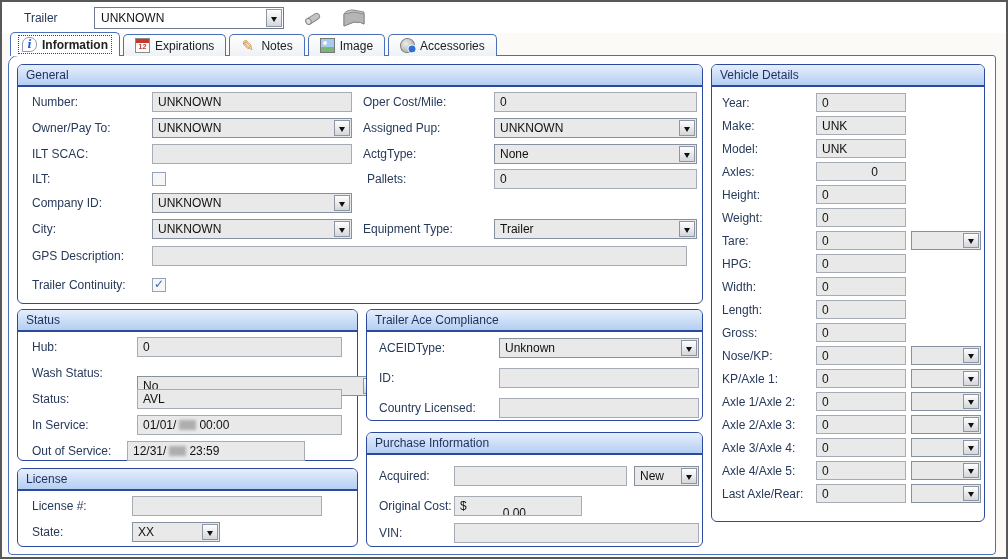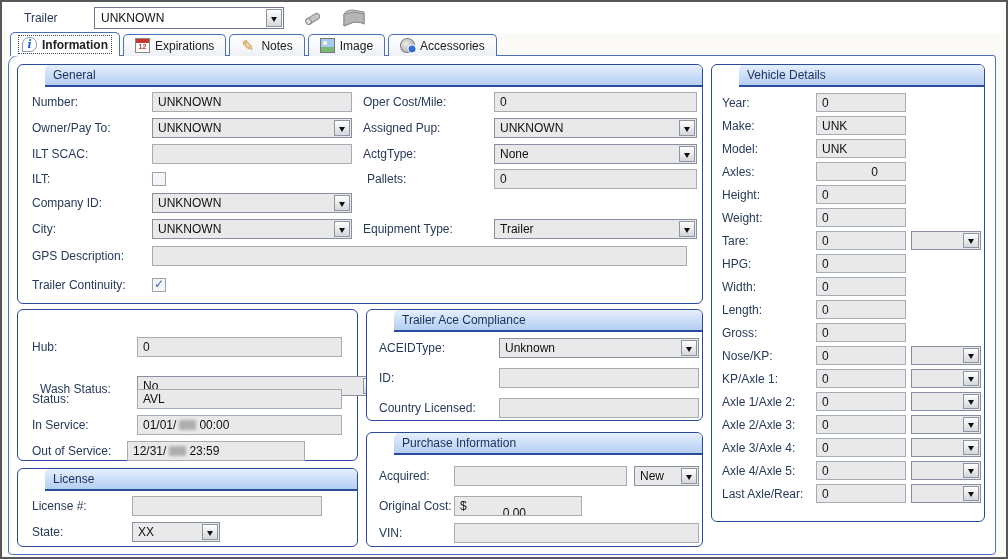--- a/index.html
+++ b/index.html
@@ -28,21 +28,21 @@
     font:bold 7px/1 "Liberation Sans",sans-serif;display:inline-flex;align-items:flex-end;justify-content:center;padding-bottom:2px;}
   .ic-cal::before{content:"12";}
   .ic-pen::before{content:"\270E";color:#d08a2e;font-size:15px;line-height:15px;}
   .ic-img{background:linear-gradient(180deg,#a5cbf2 0 58%,#79b874 58%);border:1px solid #777;}
   .ic-img::after{content:"";position:absolute;left:2px;top:2px;width:4px;height:4px;border-radius:50%;background:#fff8d0;}
   .ic-acc{background:radial-gradient(circle at 40% 35%,#ededed,#9c9c9c);border:1px solid #808080;border-radius:50% 50% 46% 46%;transform:rotate(-8deg);}
   .ic-acc::after{content:"";position:absolute;right:-2px;bottom:-2px;width:7px;height:7px;border-radius:50%;background:#2f6fd0;border:1px solid #fff;}
 
   .page{position:absolute;left:6px;top:53px;width:986px;height:498px;border:1px solid #4a70b8;
     border-radius:10px 3px 4px 4px;background:#fff;z-index:2;}
-  .gb{position:absolute;border:1px solid #2b4a9e;border-radius:6px;background:#fff;box-sizing:border-box;padding-left:27px;}
+  .gb{position:absolute;border:1px solid #2b4a9e;border-radius:6px;background:#fff;box-sizing:border-box;}
   .gb-title{height:20px;line-height:20px;padding-left:8px;background:linear-gradient(#e6effc,#b4cef2);
     border-bottom:2px solid #2b4a9e;border-radius:5px 5px 0 0;color:#1c2f5e;}
   .lbl{position:absolute;color:#273a5a;white-space:nowrap;}
   .tb{position:absolute;height:20px;background:#e9e9e9;border:1px solid #a5acb5;box-sizing:border-box;
     display:flex;align-items:center;padding:0 5px;color:#101010;overflow:hidden;}
   .tb .val{flex:1;white-space:nowrap;}
   .tb .val.right{text-align:right;padding-right:22px;}
   .tb.combo{padding-right:21px;border-color:#87909f;}
   .btn{position:absolute;right:1px;top:1px;bottom:1px;width:16px;background:linear-gradient(#fefefe,#d4d7db);
     border:1px solid #8f96a3;box-sizing:border-box;display:flex;align-items:center;justify-content:center;}
@@ -177,25 +177,26 @@
         </div>
         <div class="lbl" style="left: 345px; top: 157px;">Equipment Type:</div>
         <div class="tb combo" style="left: 476px; top: 154px; width: 203px;">
           <span class="val">Trailer</span>
           <span class="btn">
             <span class="arr"></span>
           </span>
         </div>
       </div>
     <div class="gb" id="gb-status" style="left:8px;top:253px;width:341px;height:152px;">
+      <div class="gb-title">Status</div>
     <div class="lbl" style="left: 14px; top: 30px;">Hub:</div>
         <div class="tb" style="left: 119px; top: 27px; width: 205px;">
           <span class="val">0</span>
         </div>
-        <div class="lbl" style="left: 14px; top: 72px; margin-left: 8px;">Wash Status:</div>
+        <div class="lbl" style="left: 14px; top: 56px;">Wash Status:</div>
         <div class="tb combo" style="left: 119px; top: 66px; width: 244px;">
           <span class="val">No</span>
           <span class="btn">
             <span class="arr"></span>
           </span>
         </div>
         <div class="lbl" style="left: 14px; top: 82px;">Status:</div>
         <div class="tb" style="left: 119px; top: 79px; width: 205px;">
           <span class="val">AVL</span>
         </div>

